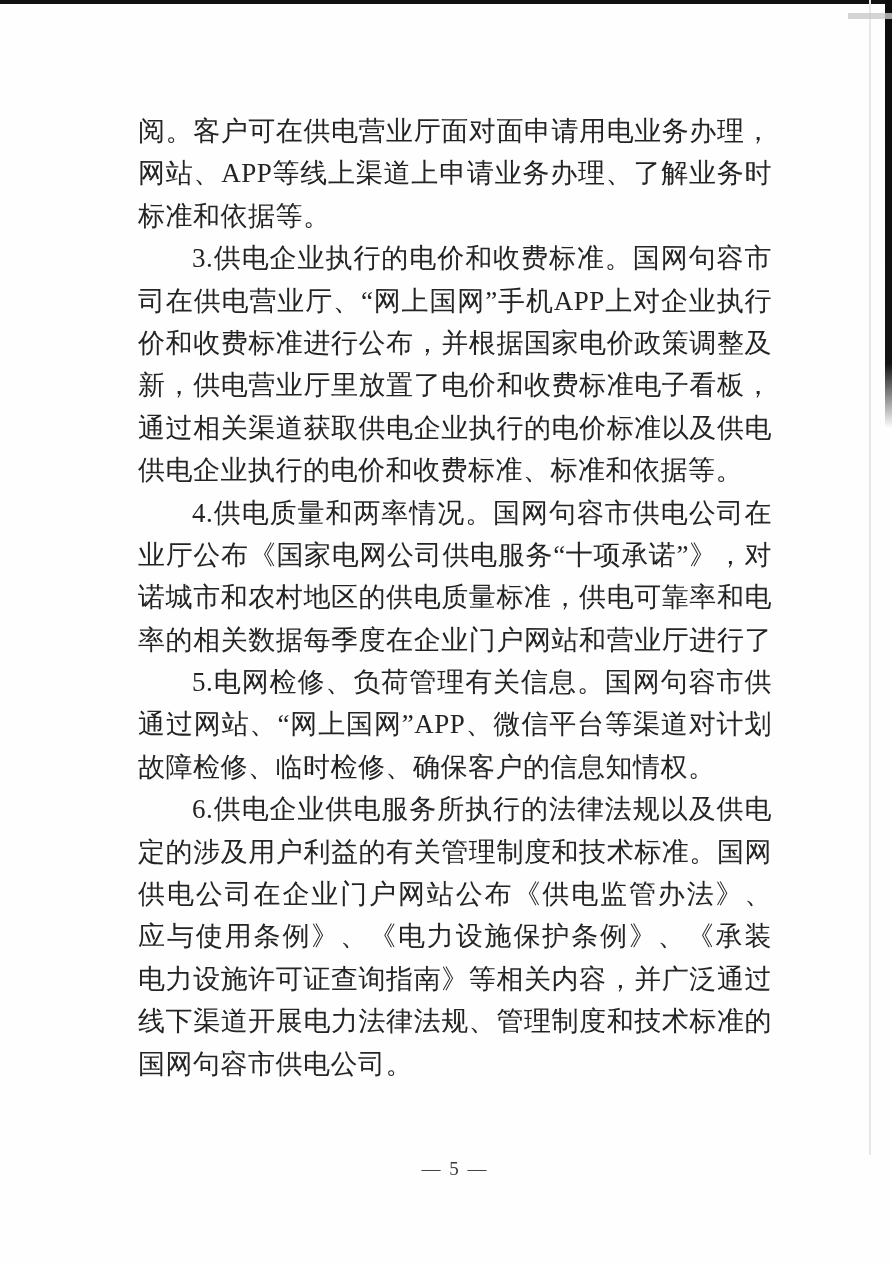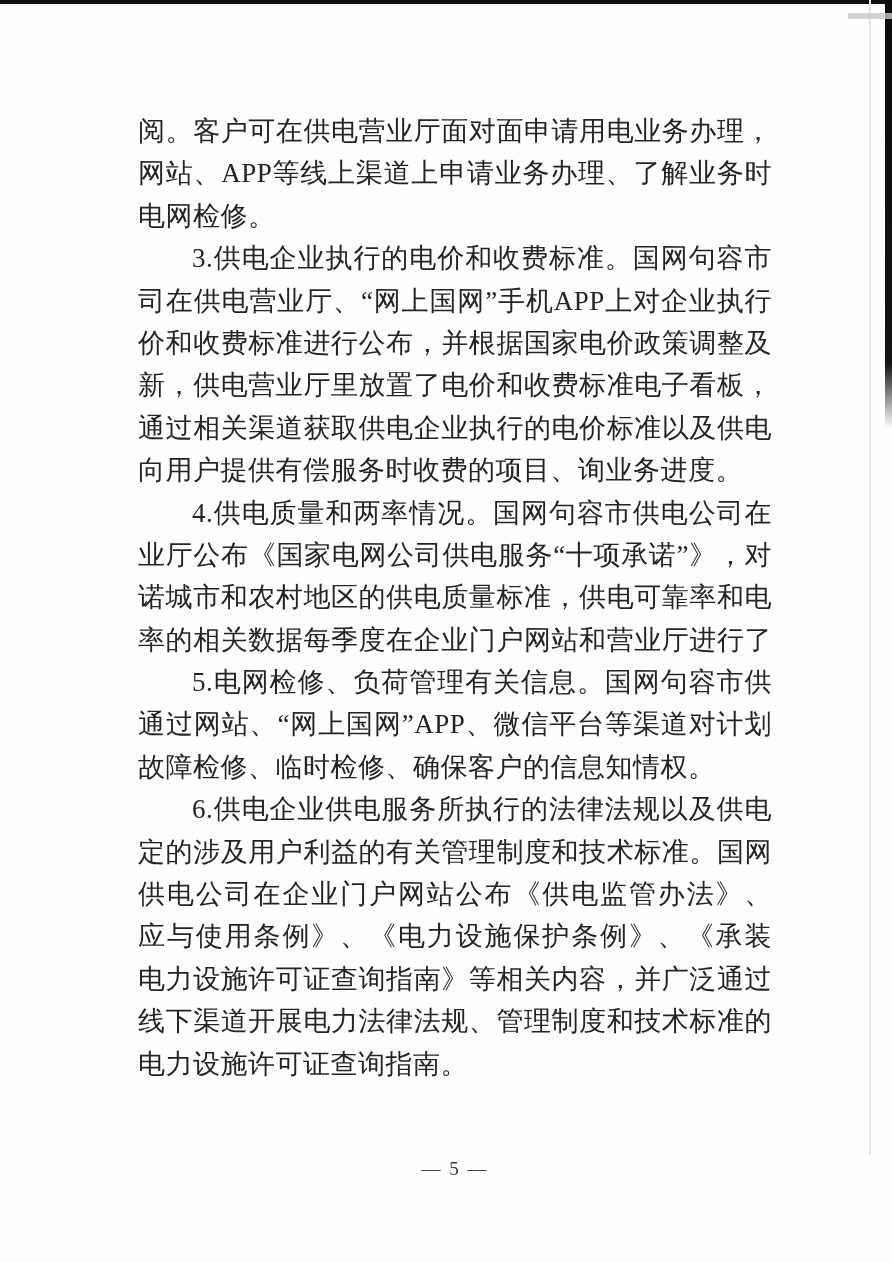--- a/index.html
+++ b/index.html
@@ -86,30 +86,30 @@
   <div class="artifact-top-bar"></div>
   <div class="artifact-right-line"></div>
   <div class="artifact-right-bar"></div>
   <div class="artifact-corner-notch"></div>
 
   <div class="text-block">
 
     <div class="para">
       <div class="ln">阅。客户可在供电营业厅面对面申请用电业务办理，也可在</div>
       <div class="ln">网站、APP等线上渠道上申请业务办理、了解业务时限、查</div>
-      <div class="ln end">电网检修。</div>
+      <div class="ln end">标准和依据等。</div>
     </div>
 
     <div class="para">
       <div class="ln ind">3.供电企业执行的电价和收费标准。国网句容市供电公</div>
       <div class="ln">司在供电营业厅、“网上国网”手机APP上对企业执行的电</div>
       <div class="ln">价和收费标准进行公布，并根据国家电价政策调整及时更</div>
       <div class="ln">新，供电营业厅里放置了电价和收费标准电子看板，客户可</div>
       <div class="ln">通过相关渠道获取供电企业执行的电价标准以及供电企业</div>
-      <div class="ln end">向用户提供有偿服务时收费的项目、询业务进度。</div>
+      <div class="ln end">供电企业执行的电价和收费标准、标准和依据等。</div>
     </div>
 
     <div class="para">
       <div class="ln ind">4.供电质量和两率情况。国网句容市供电公司在供电营</div>
       <div class="ln">业厅公布《国家电网公司供电服务“十项承诺”》，对外承</div>
       <div class="ln">诺城市和农村地区的供电质量标准，供电可靠率和电压合格</div>
       <div class="ln end">率的相关数据每季度在企业门户网站和营业厅进行了公布。</div>
     </div>
 
     <div class="para">
@@ -118,20 +118,20 @@
       <div class="ln end">故障检修、临时检修、确保客户的信息知情权。</div>
     </div>
 
     <div class="para">
       <div class="ln ind">6.供电企业供电服务所执行的法律法规以及供电企业制</div>
       <div class="ln">定的涉及用户利益的有关管理制度和技术标准。国网句容市</div>
       <div class="ln">供电公司在企业门户网站公布《供电监管办法》、《电力供</div>
       <div class="ln">应与使用条例》、《电力设施保护条例》、《承装(修、试)</div>
       <div class="ln">电力设施许可证查询指南》等相关内容，并广泛通过线上、</div>
       <div class="ln">线下渠道开展电力法律法规、管理制度和技术标准的宣传，</div>
-      <div class="ln end">电力设施许可证查询指南。</div>
+      <div class="ln end">国网句容市供电公司。</div>
     </div>
 
   </div>
 
   <div class="footer">— 5 —</div>
 
 </div>
 
 </body></html>

